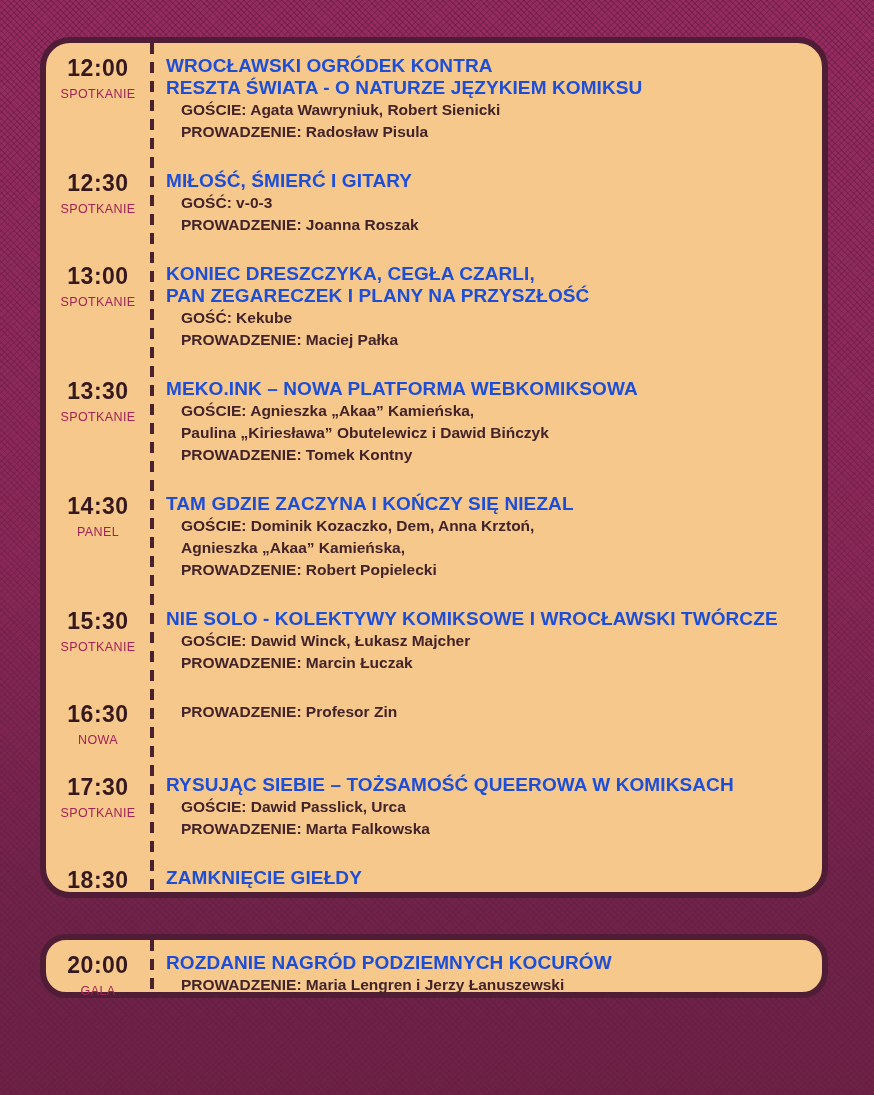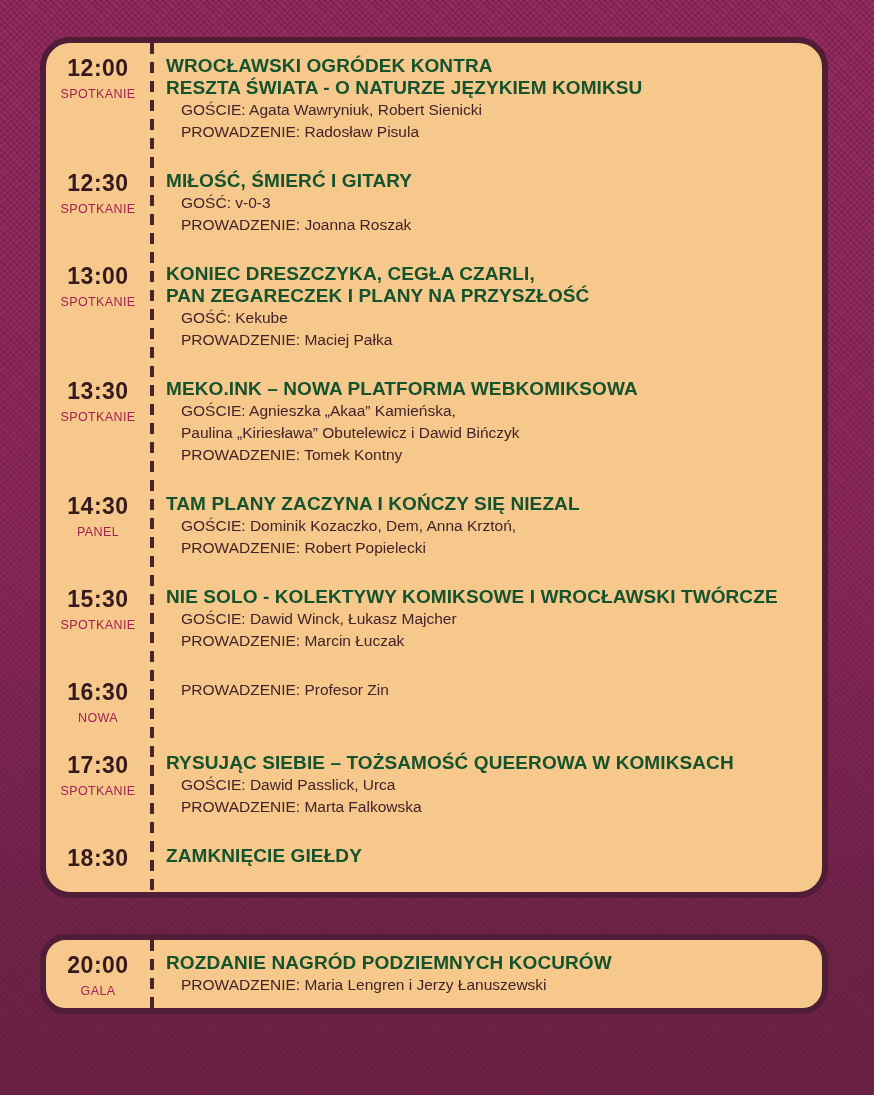--- a/index.html
+++ b/index.html
@@ -14,35 +14,35 @@
       repeating-linear-gradient(45deg, rgba(56,11,40,.26) 0 1.3px, transparent 1.3px 4.4px),
       repeating-linear-gradient(-45deg, rgba(56,11,40,.20) 0 1.3px, transparent 1.3px 4.4px);
     -webkit-mask-image:linear-gradient(180deg,rgba(0,0,0,.95) 0%,rgba(0,0,0,.30) 100%);
             mask-image:linear-gradient(180deg,rgba(0,0,0,.95) 0%,rgba(0,0,0,.30) 100%);
   }
   .card{
     position:absolute;left:40px;width:788px;box-sizing:border-box;
     background:#f6c88b;border:6px solid #4f1d36;border-radius:30px;
   }
   .card-main{top:37px;height:861px;}
-  .card-gala{top:934px;height:80px;border-radius:26px;}
+  .card-gala{top:934px;height:64px;border-radius:26px;}
   .dash-line{
     position:absolute;left:104px;top:0;bottom:0;width:4px;
     background:repeating-linear-gradient(180deg,#4b2130 0 11px,transparent 11px 19px);
   }
   .entries{position:relative;padding-top:12px;}
   .entry{display:flex;margin-bottom:27px;}
   .entry:last-child{margin-bottom:0;}
   .entry-left{flex:0 0 104px;text-align:center;padding-top:1px;}
   .time{font-size:23px;font-weight:bold;color:#35191f;line-height:24px;letter-spacing:.5px;}
   .etype{font-size:12.5px;font-weight:normal;color:#a32256;margin-top:7px;letter-spacing:.4px;}
   .entry-main{padding-left:16px;min-width:0;}
-  .tline{font-size:19px;font-weight:bold;color:#14532d;line-height:22px;letter-spacing:.1px;white-space:nowrap;}
+  .tline{font-size:19px;font-weight:bold;color:#1d4ed8;line-height:22px;letter-spacing:.1px;white-space:nowrap;}
   .details{padding-left:15px;}
-  .dline{font-size:15.5px;font-weight:normal;color:#42232a;line-height:22px;white-space:nowrap;}
+  .dline{font-size:15.5px;font-weight:bold;color:#42232a;line-height:22px;white-space:nowrap;}
 </style>
 </head>
 <body>
 
 <div class="bg-pattern"></div>
 
 <section class="card card-main">
   <div class="dash-line"></div>
   <div class="entries">
 
@@ -113,24 +113,25 @@
       </div>
     </div>
 
     <div class="entry">
       <div class="entry-left">
         <div class="time">14:30</div>
         <div class="etype">PANEL</div>
       </div>
       <div class="entry-main">
         <div class="title">
-          <div class="tline">TAM PLANY ZACZYNA I KOŃCZY SIĘ NIEZAL</div>
+          <div class="tline">TAM GDZIE ZACZYNA I KOŃCZY SIĘ NIEZAL</div>
         </div>
         <div class="details">
           <div class="dline">GOŚCIE: Dominik Kozaczko, Dem, Anna Krztoń,</div>
+          <div class="dline">Agnieszka „Akaa” Kamieńska,</div>
           <div class="dline">PROWADZENIE: Robert Popielecki</div>
         </div>
       </div>
     </div>
 
     <div class="entry">
       <div class="entry-left">
         <div class="time">15:30</div>
         <div class="etype">SPOTKANIE</div>
       </div>

